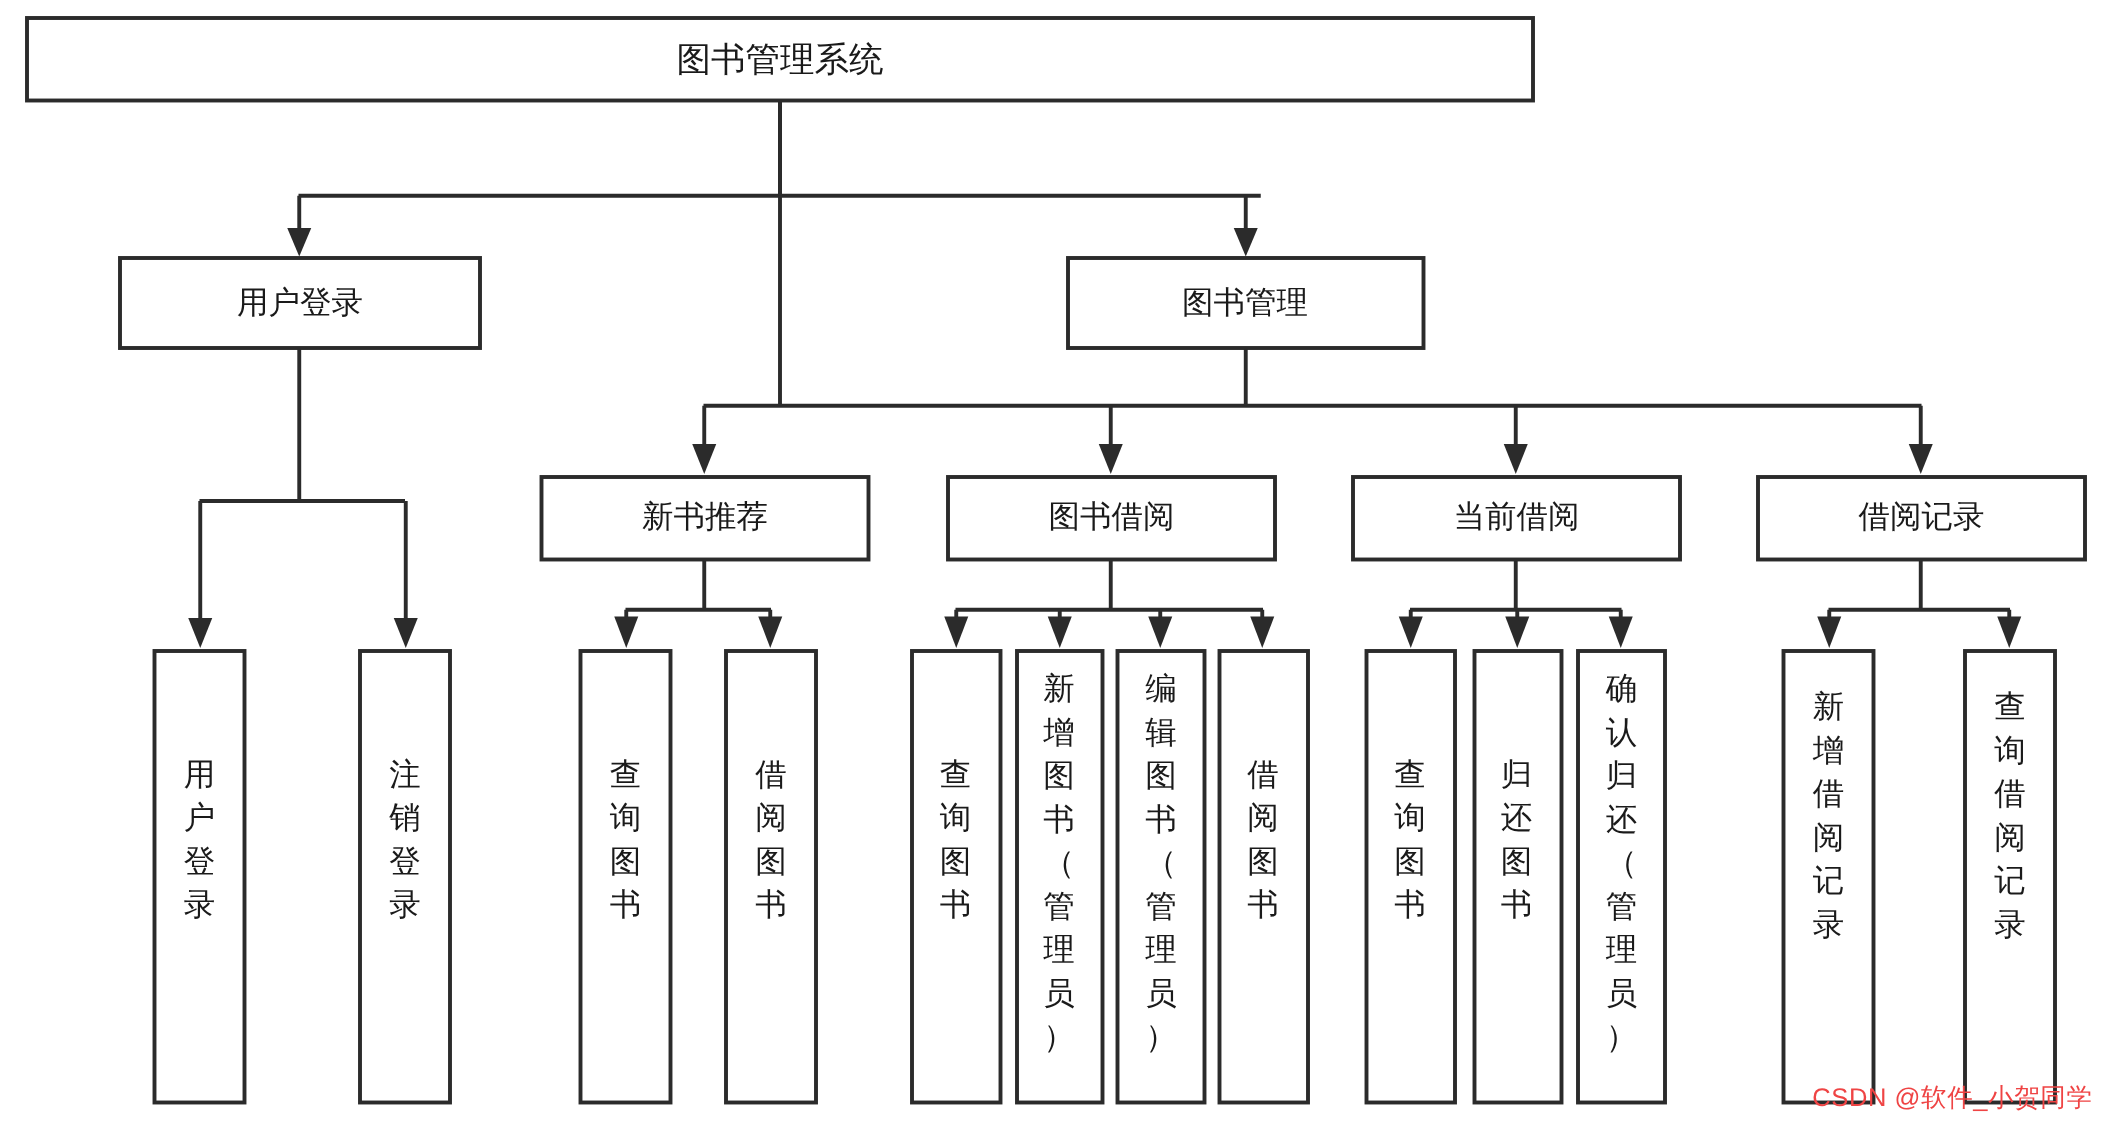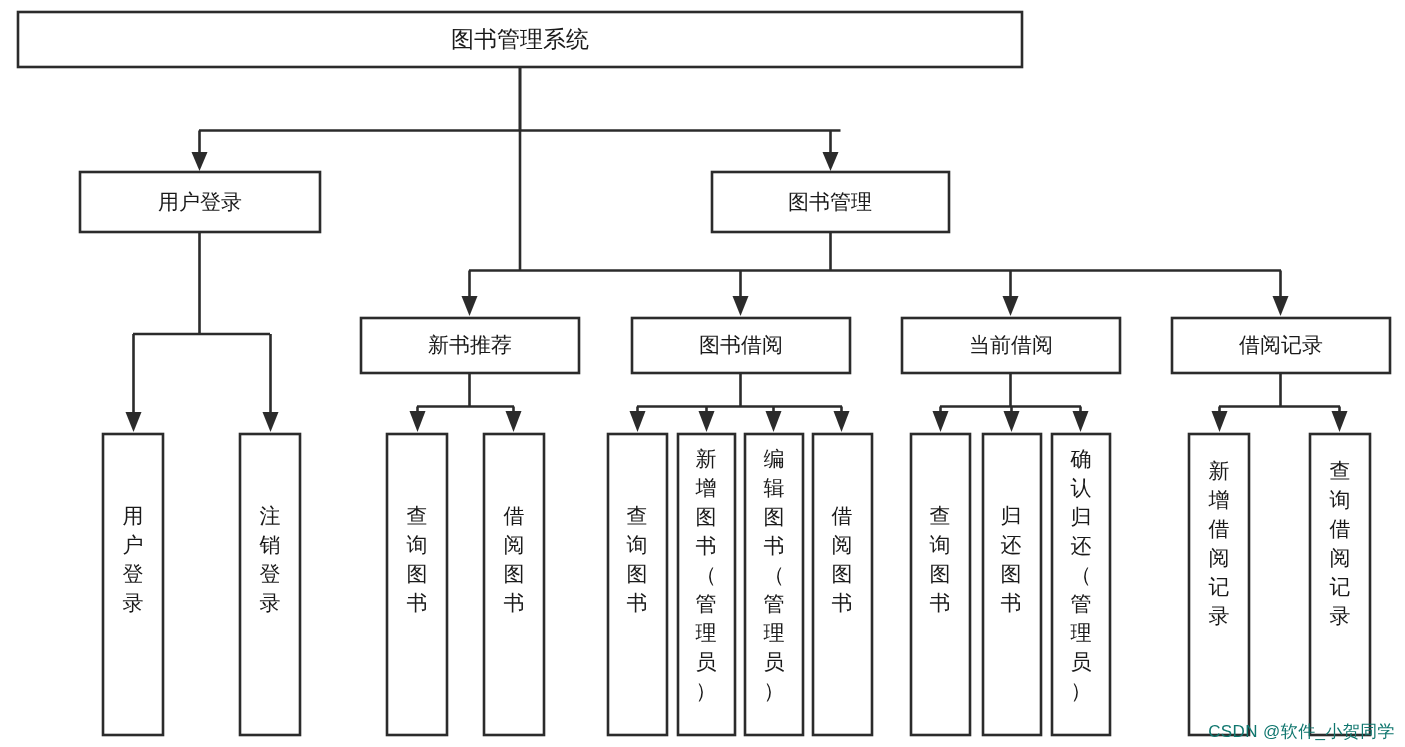--- a/index.html
+++ b/index.html
@@ -60,21 +60,21 @@
     fill: #1a1a1a;
     text-anchor: middle;
     dominant-baseline: middle;
   }
   .watermark {
     position: absolute;
     right: 10px;
     bottom: 4px;
     font-family: "Liberation Sans", "DejaVu Sans", sans-serif;
     font-size: 17px;
-    color: #0f766e;
+    color: #ef4444;
     white-space: nowrap;
     letter-spacing: 0.4px;
     user-select: none;
   }
 </style>
 </head>
 <body>
 
 <div id="canvas">
 

